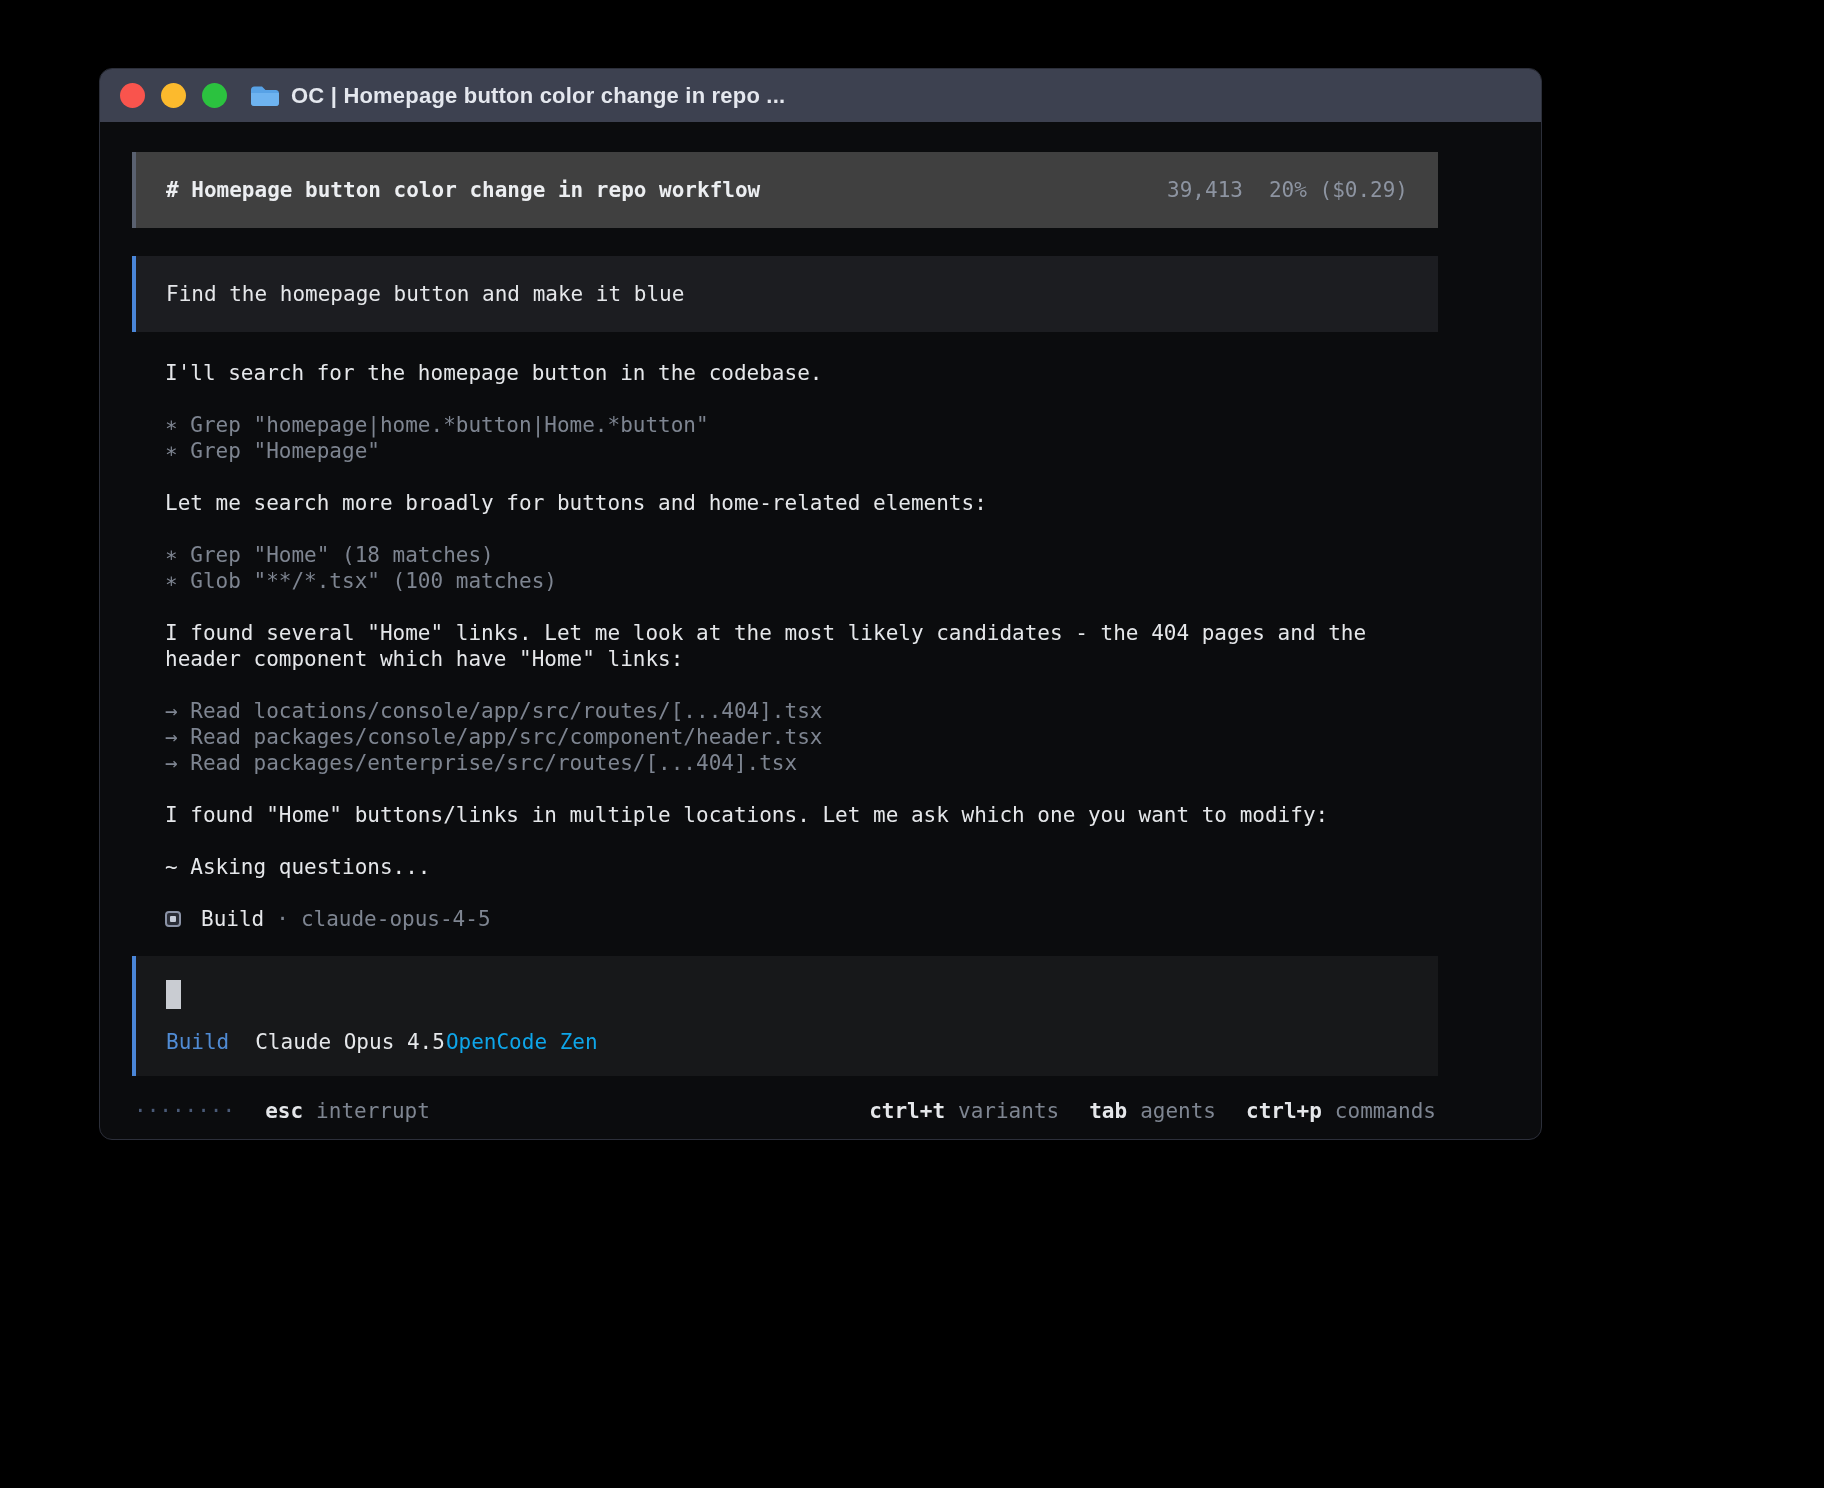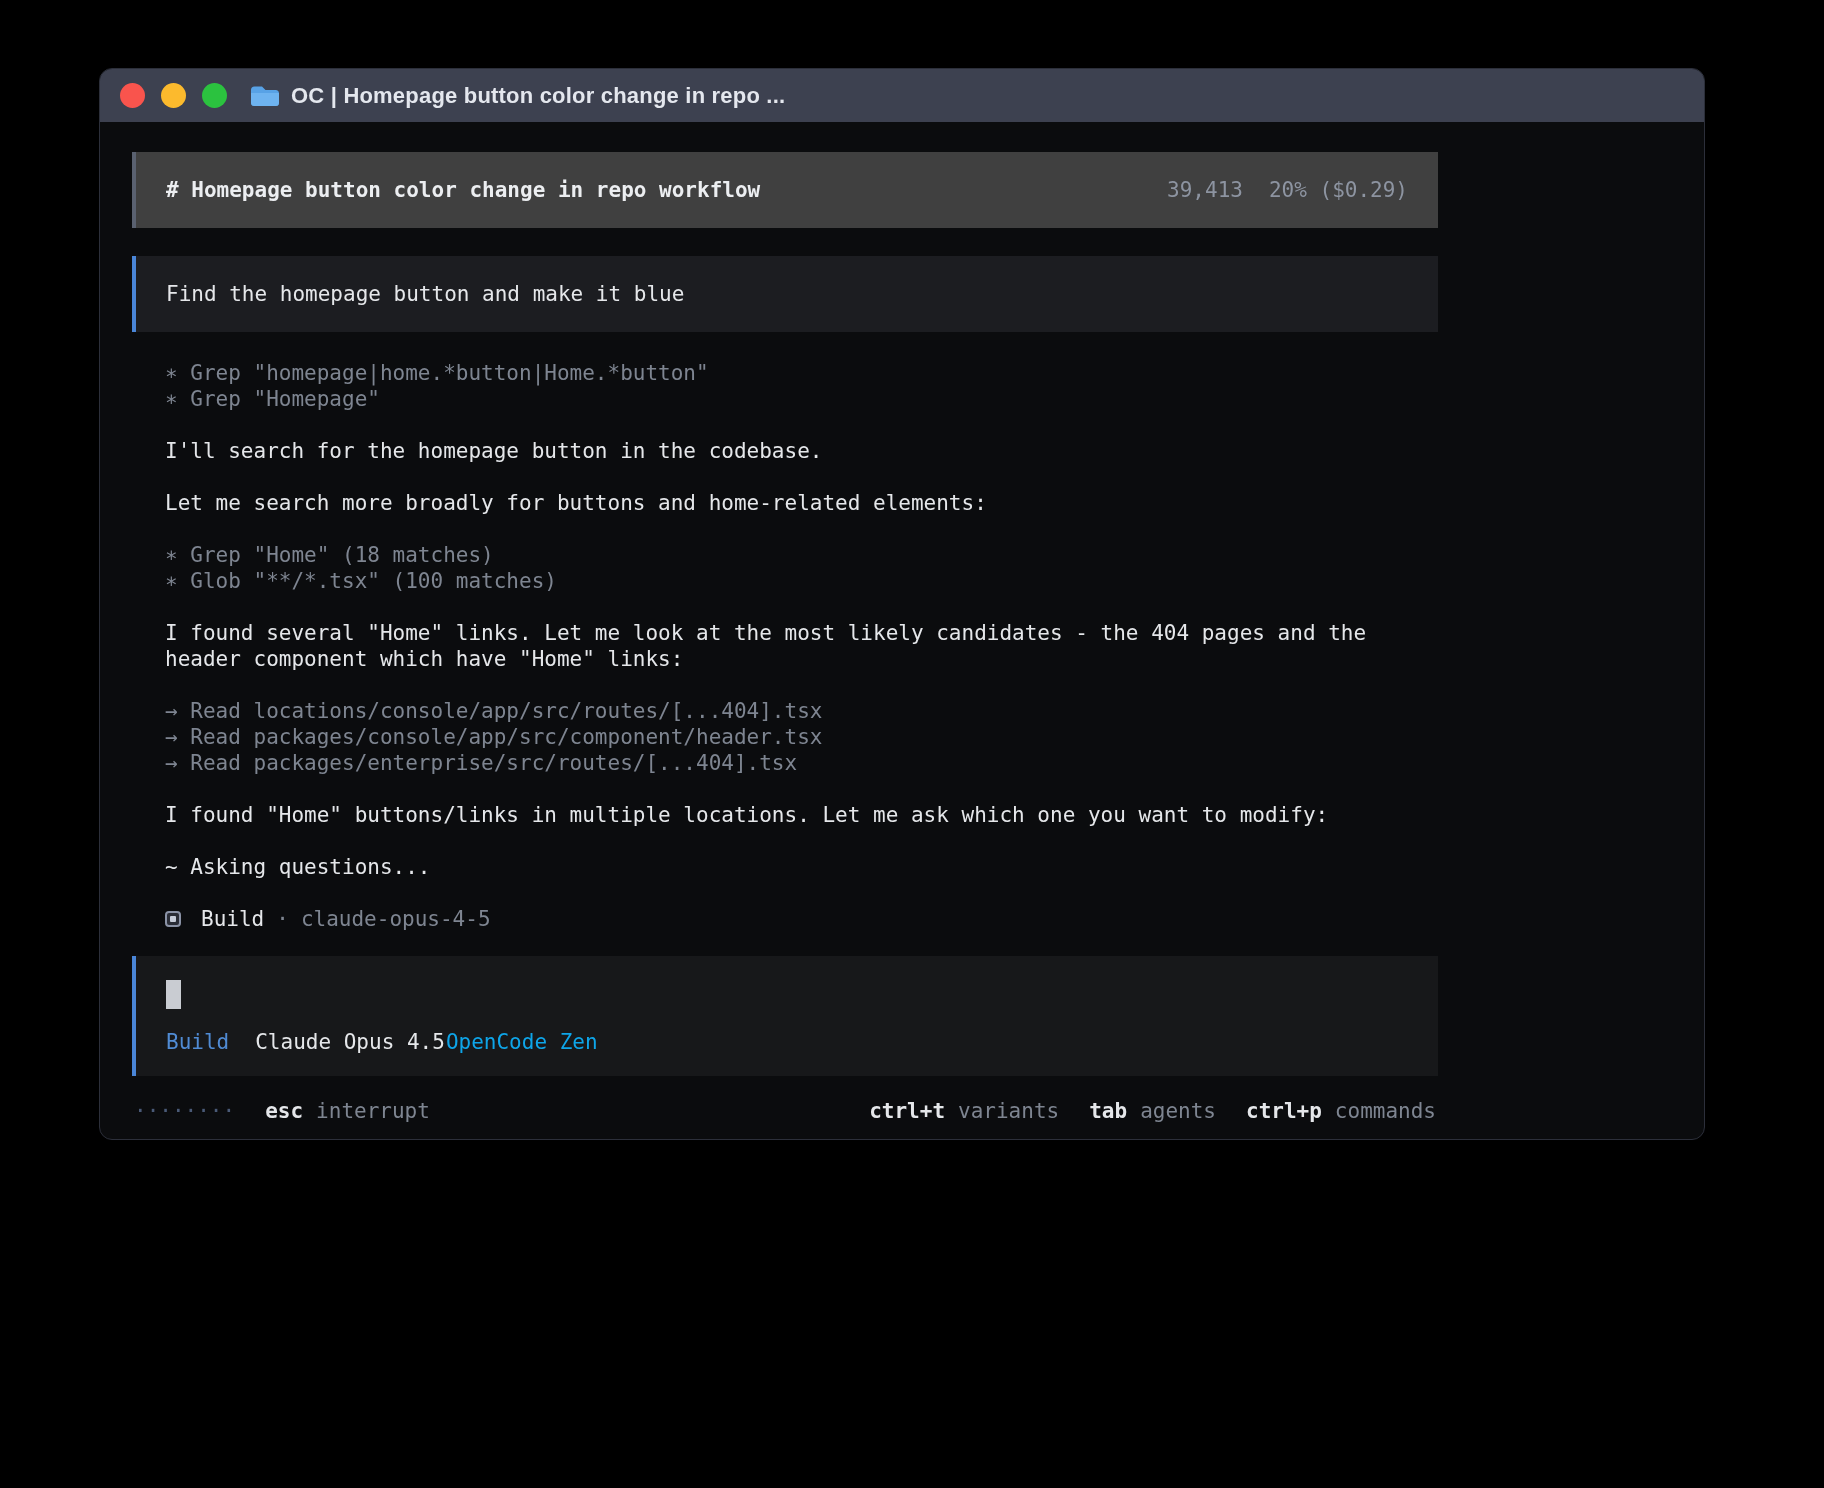--- a/index.html
+++ b/index.html
@@ -1,18 +1,18 @@
 <!DOCTYPE html>
 <html><head>
 <meta charset="utf-8">
 <style>
   * { margin:0; padding:0; box-sizing:border-box; }
   html,body { width:1824px; height:1488px; background:#000; overflow:hidden; }
   .window {
-    position:absolute; left:99px; top:68px; width:1606px; height:1072px;
+    position:absolute; left:99px; top:68px; width:1443px; height:1072px;
     background:#0b0c0e; border-radius:13px; overflow:hidden;
     border:1px solid #2c2f3a;
   }
   .titlebar {
     height:53px; background:#3d4150; display:flex; align-items:center;
     padding:0 20px; font-family:"Liberation Sans",sans-serif;
   }
   .lights { display:flex; gap:16px; margin-right:22px; }
   .light { width:25px; height:25px; border-radius:50%; border:none; padding:0; }
   .light.red { background:#f9544d; }
@@ -96,26 +96,26 @@
       <div class="box header-box">
         <span class="header-title"># Homepage button color change in repo workflow</span>
         <span class="header-stats"><span>39,413</span><span class="ctx">20% ($0.29)</span></span>
       </div>
 
       <div class="box user-box">
         <span class="line">Find the homepage button and make it blue</span>
       </div>
 
       <div class="para">
-        <div class="line gray">∗ Grep "homepage|home.*button|Home.*button"</div>
-        <div class="line gray">∗ Grep "Homepage"</div>
+        <div class="line white">I'll search for the homepage button in the codebase.</div>
       </div>
 
       <div class="para">
-        <div class="line white">I'll search for the homepage button in the codebase.</div>
+        <div class="line gray">∗ Grep "homepage|home.*button|Home.*button"</div>
+        <div class="line gray">∗ Grep "Homepage"</div>
       </div>
 
       <div class="para">
         <div class="line white">Let me search more broadly for buttons and home-related elements:</div>
       </div>
 
       <div class="para">
         <div class="line gray">∗ Grep "Home" (18 matches)</div>
         <div class="line gray">∗ Glob "**/*.tsx" (100 matches)</div>
       </div>

